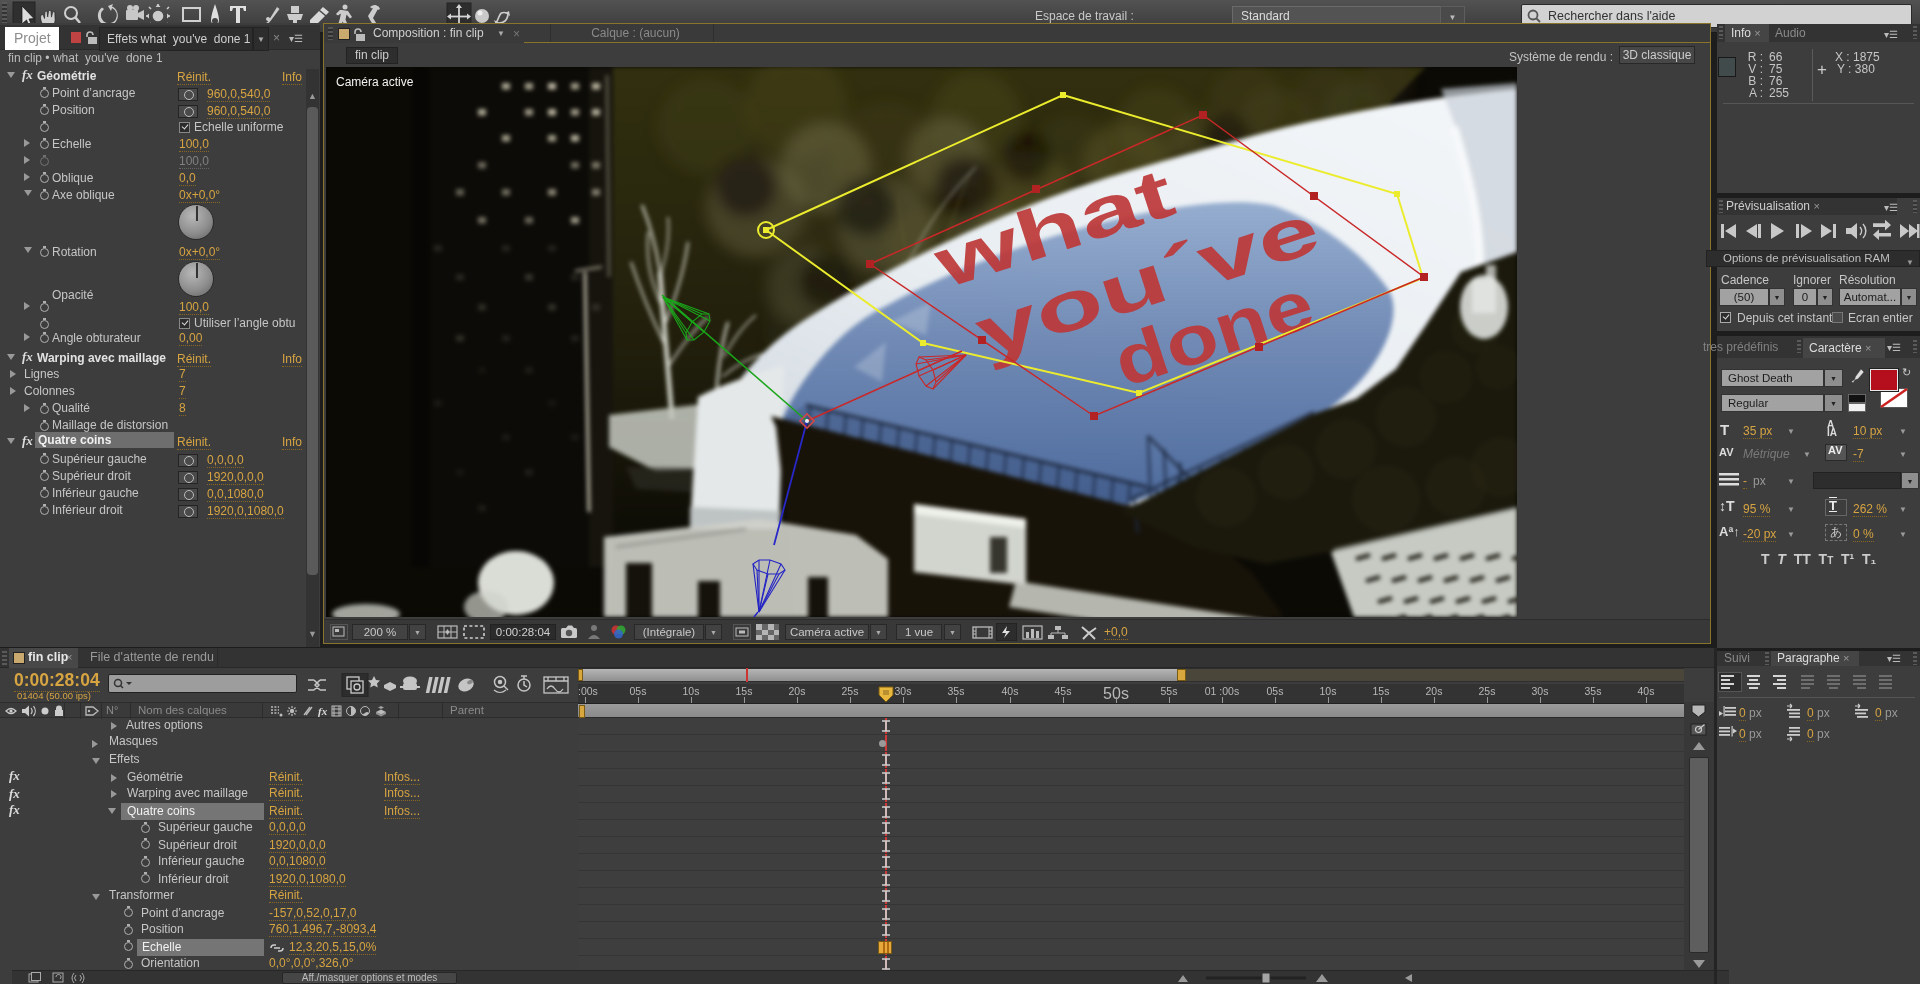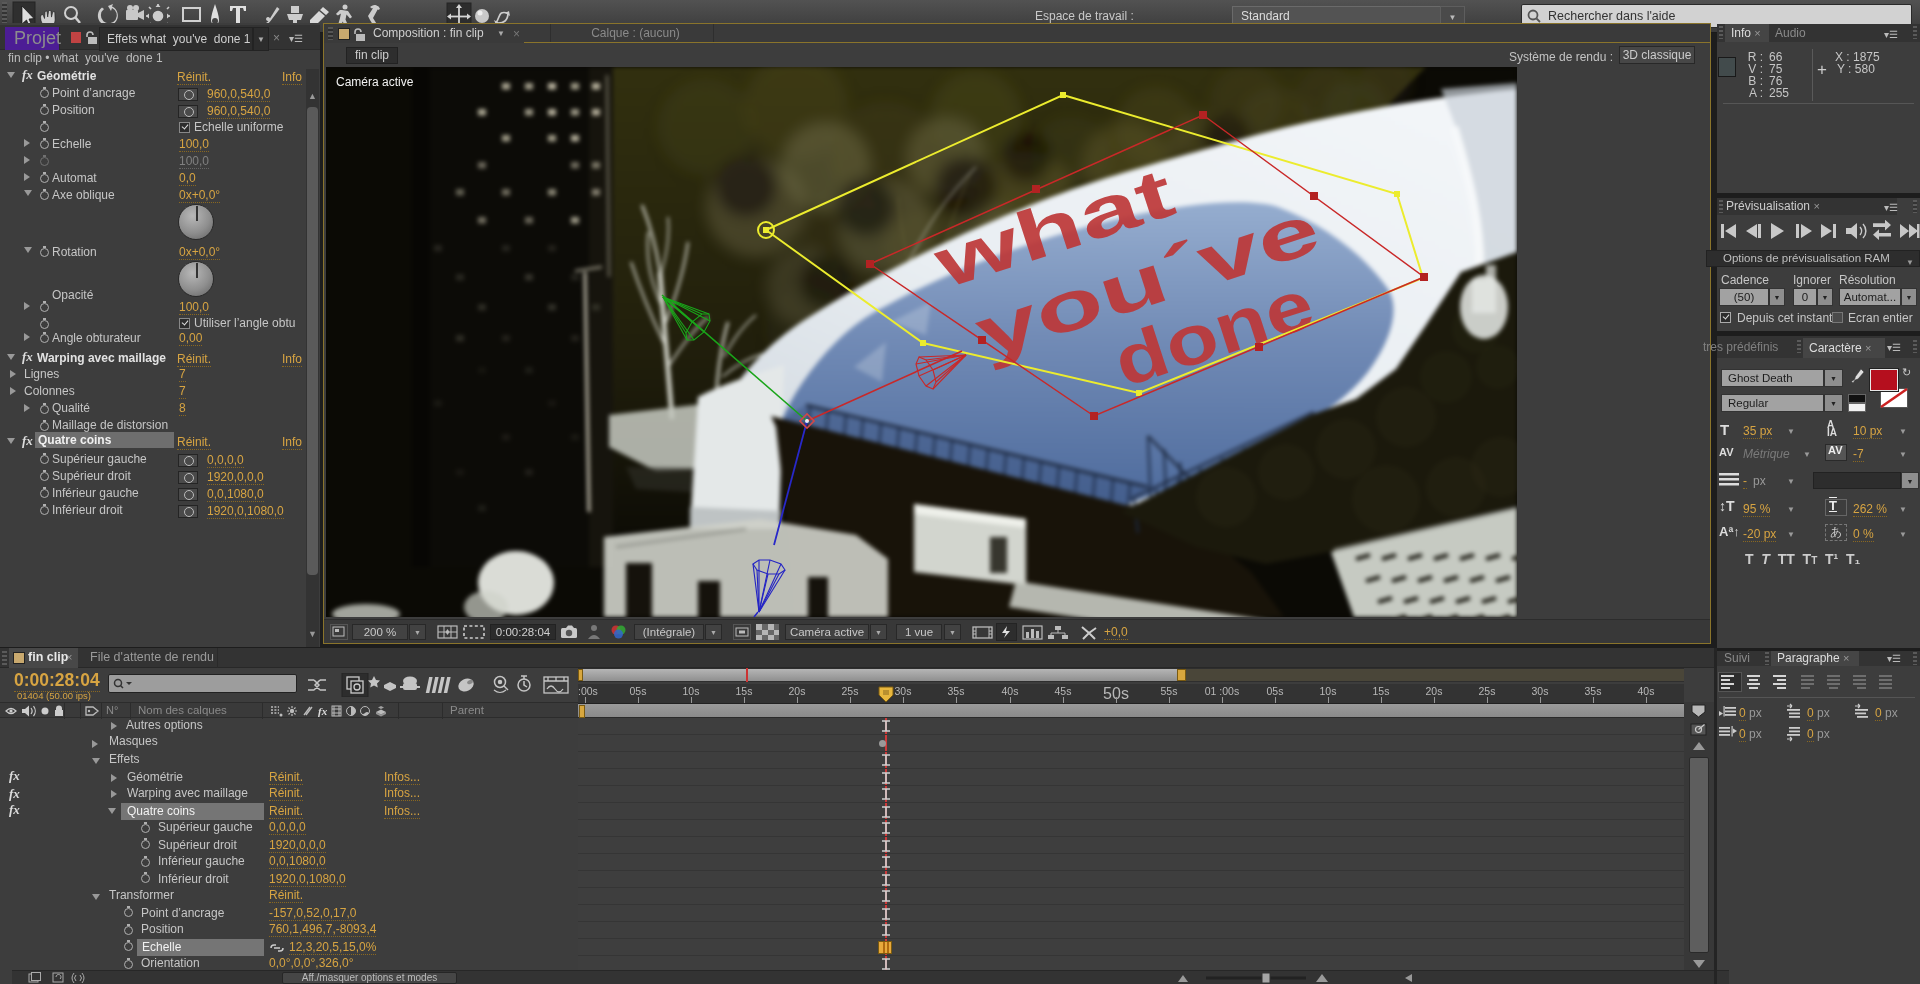--- a/index.html
+++ b/index.html
@@ -94,21 +94,21 @@
         <circle cx="480" cy="13" r="2.5" fill="#eee"></circle>
     <g stroke="#ccc" fill="none" stroke-width="1.7">
           <path d="M496 23 c8 1 12-3 12-10 m-12 10 c5-8 2-12 12-10"></path>
           <path d="M494 20 l2 5 5-1z M510 16 l-1-5 -4 2z" fill="#ccc" stroke="none"></path>
         </g>
   </svg>
 </div>
 
 <div class="a panel" style="left:0;top:23px;width:320px;height:624px" id="leftpanel">
   <div class="a tabrow" style="left:0;top:2px;width:320px;height:25px;border-bottom:1px solid #2a2a2a">
-    <div class="a" style="left:5px;top:2px;width:55px;height:23px;background:#4c1d95;color:#8d8d8d;font-size:18px;line-height:23px;padding-left:9px;border-right:1px solid #2a2a2a">Projet</div>
+    <div class="a" style="left:5px;top:2px;width:55px;height:23px;background:#ffffff;color:#8d8d8d;font-size:14px;line-height:23px;padding-left:9px;border-right:1px solid #2a2a2a">Projet</div>
     <div class="a" style="left:70px;top:6px;width:12px;height:13px;background:#c04343;border:1px solid #333"></div>
     <svg class="a" style="left:85px;top:5px" width="13" height="15" viewBox="0 0 13 15">
           <path d="M2 7 v-2 a3 3 0 0 1 6 0" fill="none" stroke="#bbb" stroke-width="1.6"></path>
           <rect x="3" y="7" width="9" height="7" fill="#bbb"></rect>
         </svg>
     <div class="a" style="left:99px;top:2px;width:154px;height:24px;background:#2d2d2d;border:1px solid #232323;color:#cfcfcf;font-size:12px;line-height:22px;padding-left:7px">Effets what&nbsp; you've&nbsp; done 1</div>
     <div class="a" style="left:253px;top:2px;width:16px;height:24px;background:#2d2d2d;border:1px solid #232323;color:#aaa;font-size:8px;text-align:center;line-height:24px">▼</div>
     <div class="a" style="left:273px;top:6px;color:#888;font-size:12px">×</div>
     <div class="a" style="left:289px;top:8px;color:#bbb;font-size:10px">▾<span style="letter-spacing:-1px">☰</span></div>
   </div>
@@ -133,21 +133,21 @@
         <div class="a txt" style="left:194px;top:97px">Echelle uniforme</div>
     <div class="a arrr" style="left:24px;top:116px"></div>
         <div class="a stw" style="left:40px;top:117px"></div>
     <div class="a txt" style="left:52px;top:114px">Echelle</div>
         <div class="a org" style="left:179px;top:114px">100,0</div>
     <div class="a arrr" style="left:24px;top:133px"></div>
         <div class="a stw" style="left:40px;top:134px;opacity:.45"></div>
     <div class="a org" style="left:179px;top:131px;color:#808080;border-color:#666">100,0</div>
     <div class="a arrr" style="left:24px;top:150px"></div>
         <div class="a stw" style="left:40px;top:151px"></div>
-    <div class="a txt" style="left:52px;top:148px">Automat</div>
+    <div class="a txt" style="left:52px;top:148px">Oblique</div>
         <div class="a org" style="left:179px;top:148px">0,0</div>
     <div class="a arrd" style="left:24px;top:167px"></div>
         <div class="a stw" style="left:40px;top:168px"></div>
     <div class="a txt" style="left:52px;top:165px">Axe oblique</div>
         <div class="a org" style="left:179px;top:165px">0x+0,0°</div>
     <div class="a dial" style="left:178px;top:181px"></div>
     <div class="a arrd" style="left:24px;top:224px"></div>
         <div class="a stw" style="left:40px;top:225px"></div>
     <div class="a txt" style="left:52px;top:222px">Rotation</div>
         <div class="a org" style="left:179px;top:222px">0x+0,0°</div>
@@ -621,21 +621,21 @@
         <div class="a txt" style="left:52px;top:26px">66</div>
     <div class="a txt" style="left:22px;top:38px;width:24px;text-align:right">V :</div>
         <div class="a txt" style="left:52px;top:38px">75</div>
     <div class="a txt" style="left:22px;top:50px;width:24px;text-align:right">B :</div>
         <div class="a txt" style="left:52px;top:50px">76</div>
     <div class="a txt" style="left:22px;top:62px;width:24px;text-align:right">A :</div>
         <div class="a txt" style="left:52px;top:62px">255</div>
     <div class="a" style="left:95px;top:25px;width:1px;height:52px;background:#5a5a5a"></div>
     <div class="a" style="left:100px;top:36px;color:#ccc;font-size:17px;font-weight:lighter">+</div>
     <div class="a txt" style="left:118px;top:26px">X : 1875</div>
-    <div class="a txt" style="left:120px;top:38px">Y : 580</div>
+    <div class="a txt" style="left:120px;top:38px">Y : 380</div>
     <div class="a" style="left:6px;top:79px;width:191px;height:1px;background:#565656"></div>
   </div>
 
   <div class="a panel" style="left:1717px;top:198px;width:203px;height:133px">
     <div class="a tabrow" style="left:0;top:0;width:180px;height:17px">
       <div class="a" style="left:2px;top:2px;width:4px;height:13px;background:repeating-linear-gradient(#5a5a5a 0 2px,#333 2px 4px)"></div>
       <div class="a" style="left:9px;top:1px;color:#ccc;font-size:12px">Prévisualisation <span style="color:#999;font-size:11px">×</span></div>
       <div class="a" style="left:167px;top:4px;color:#bbb;font-size:10px">▾☰</div>
       <div class="a" style="left:196px;top:2px;width:4px;height:13px;background:repeating-linear-gradient(#5a5a5a 0 2px,#333 2px 4px)"></div>
     </div>
@@ -721,21 +721,21 @@
     <div class="a" style="left:112px;top:162px;color:#eee;font-size:13px;font-weight:bold;text-decoration:underline overline">T</div>
     <div class="a org" style="left:136px;top:166px">262 %</div>
         <div class="a ddim" style="left:182px;top:169px">▼</div>
     <div class="a" style="left:2px;top:188px;color:#ddd;font-size:13px;font-weight:bold">Aª↑</div>
     <div class="a org" style="left:26px;top:191px">-20 px</div>
         <div class="a ddim" style="left:70px;top:194px">▼</div>
     <div class="a" style="left:108px;top:188px;width:22px;height:17px;border:1px dashed #777"></div>
     <div class="a" style="left:113px;top:188px;color:#ccc;font-size:12px">あ</div>
     <div class="a org" style="left:136px;top:191px">0 %</div>
         <div class="a ddim" style="left:182px;top:194px">▼</div>
-    <div class="a" style="left:28px;top:215px;color:#ccc;font-size:14px;font-weight:bold">T&nbsp;&nbsp;<i>T</i>&nbsp;&nbsp;TT&nbsp;&nbsp;T<span style="font-size:10px">T</span>&nbsp;&nbsp;T¹&nbsp;&nbsp;T₁</div>
+    <div class="a" style="left:44px;top:215px;color:#ccc;font-size:14px;font-weight:bold">T&nbsp;&nbsp;<i>T</i>&nbsp;&nbsp;TT&nbsp;&nbsp;T<span style="font-size:10px">T</span>&nbsp;&nbsp;T¹&nbsp;&nbsp;T₁</div>
   </div>
 
   <div class="a panel" style="left:1717px;top:651px;width:203px;height:333px">
     <div class="a tabrow" style="left:0;top:0;width:203px;height:15px">
       <div class="a" style="left:7px;top:0px;color:#8a8a8a;font-size:12px">Suivi</div>
       <div class="a" style="left:48px;top:1px;width:4px;height:13px;background:repeating-linear-gradient(#5a5a5a 0 2px,#333 2px 4px)"></div>
       <div class="a" style="left:54px;top:0px;width:88px;height:15px;background:#454545;color:#ddd;font-size:12px;line-height:15px;padding-left:6px">Paragraphe <span style="color:#999;font-size:11px">×</span></div>
       <div class="a" style="left:170px;top:2px;color:#bbb;font-size:10px">▾☰</div>
       <div class="a" style="left:196px;top:1px;width:4px;height:13px;background:repeating-linear-gradient(#5a5a5a 0 2px,#333 2px 4px)"></div>
     </div>

